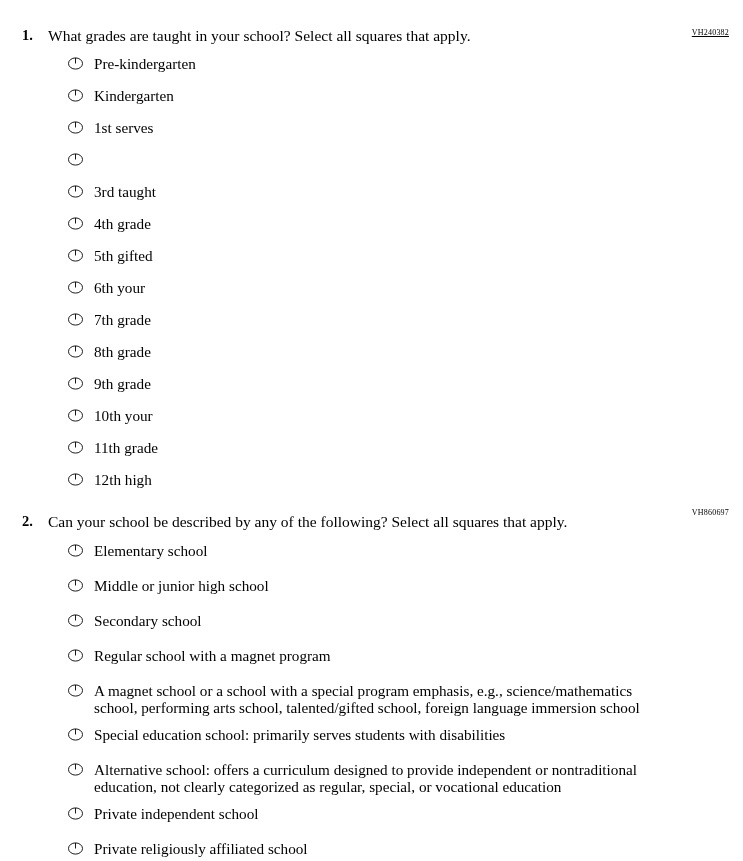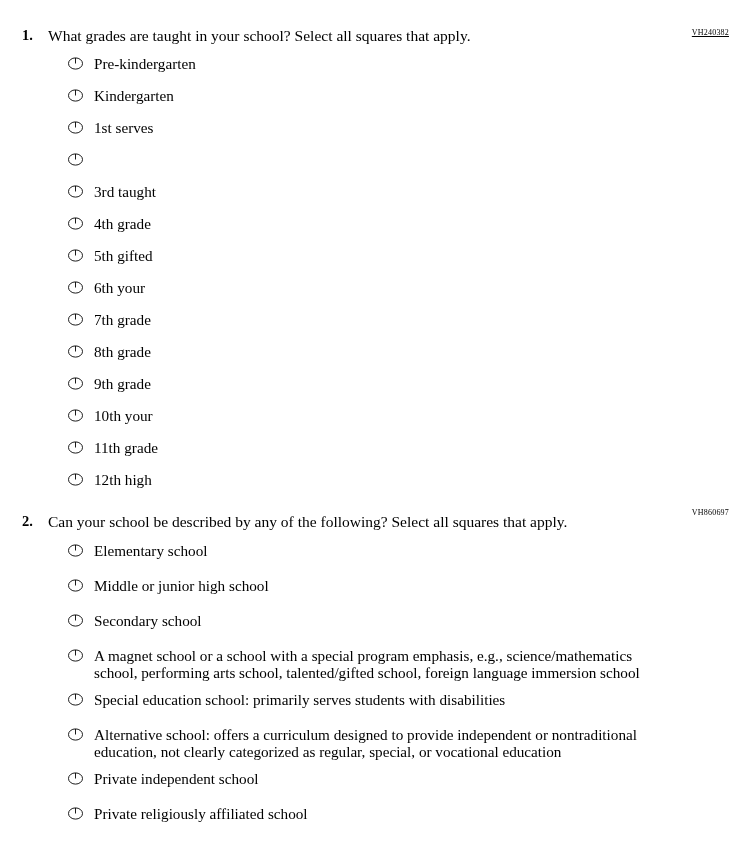--- a/index.html
+++ b/index.html
@@ -286,20 +286,29 @@
       <div class="opt">
         <span class="box">
           <svg width="15" height="13" viewBox="0 0 15 13">
               <ellipse cx="7.5" cy="6.5" rx="7" ry="5.6" fill="none" stroke="#000" stroke-width="0.9"></ellipse>
               <line x1="7.5" y1="1" x2="7.5" y2="6.5" stroke="#000" stroke-width="0.9"></line>
             </svg>
         </span>
         <span class="opt-label">Secondary school</span>
       </div>
 
+      <div class="opt">
+        <span class="box">
+          <svg width="15" height="13" viewBox="0 0 15 13">
+              <ellipse cx="7.5" cy="6.5" rx="7" ry="5.6" fill="none" stroke="#000" stroke-width="0.9"></ellipse>
+              <line x1="7.5" y1="1" x2="7.5" y2="6.5" stroke="#000" stroke-width="0.9"></line>
+            </svg>
+        </span>
+        <span class="opt-label">Regular school with a magnet program</span>
+      </div>
 
       <div class="opt">
         <span class="box">
           <svg width="15" height="13" viewBox="0 0 15 13">
               <ellipse cx="7.5" cy="6.5" rx="7" ry="5.6" fill="none" stroke="#000" stroke-width="0.9"></ellipse>
               <line x1="7.5" y1="1" x2="7.5" y2="6.5" stroke="#000" stroke-width="0.9"></line>
             </svg>
         </span>
         <span class="opt-label"><span>A magnet school or a school with a special program emphasis, e.g., science/mathematics</span><span class="l2">school, performing arts school, talented/gifted school, foreign language immersion school</span></span>
       </div>

